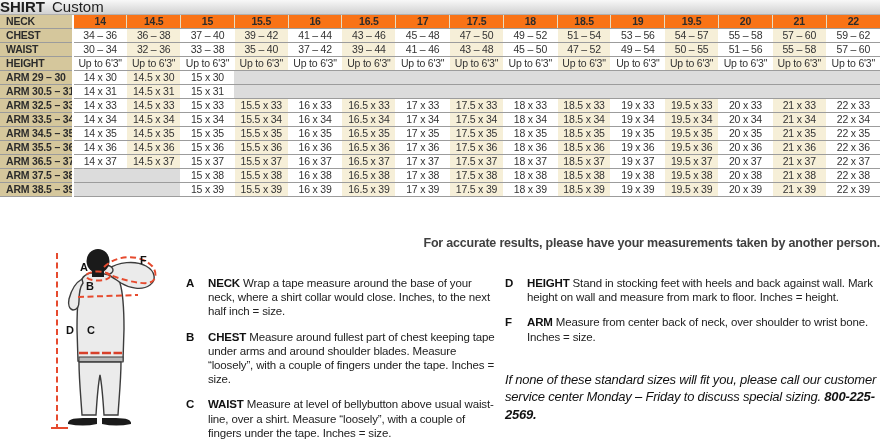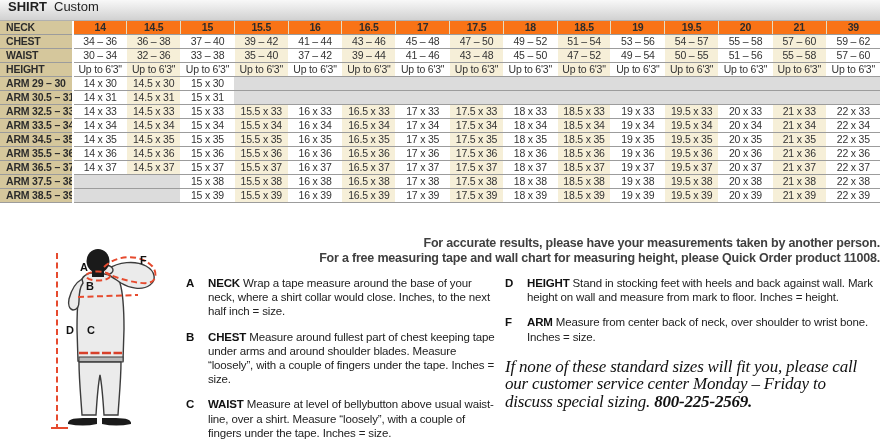--- a/index.html
+++ b/index.html
@@ -2,23 +2,23 @@
 <html><head>
 <meta charset="utf-8">
 <style>
   * { margin:0; padding:0; box-sizing:border-box; }
   html,body { background:#fff; }
   body { width:880px; height:445px; font-family:"Liberation Sans", sans-serif; }
   .page { position:relative; width:880px; height:445px; background:#fff; overflow:hidden; }
 
   
   .title-bar {
-    height:21px; background:linear-gradient(#f8f8f8,#d1d1d1);
-    border-bottom:1px solid #b0b0b0; font-size:13px; line-height:14px;
-    padding-left:8px; color:#1f1f1f;
+    height:15px; background:linear-gradient(#f8f8f8,#d1d1d1);
+    border-bottom:1px solid #b0b0b0; font-size:15px; line-height:14px;
+    color:#1f1f1f;
   }
   .title-bar .t-bold { font-weight:bold; }
   .title-bar .t-reg  { margin-left:7px; }
 
   
   table.size-table { border-collapse:collapse; table-layout:fixed; width:880px; }
   .size-table td {
     height:13.8px; font-size:10.5px; line-height:13px; text-align:center;
     border-bottom:1px solid #9c9c9c; padding:0; color:#333;
     white-space:nowrap; overflow:hidden; letter-spacing:-0.2px;
@@ -39,22 +39,22 @@
   }
 
   
   .col { position:absolute; top:276px; font-size:11.5px; line-height:14.2px; color:#222; letter-spacing:-0.15px; }
   .col-left  { left:186px; width:312px; }
   .col-right { left:505px; width:372px; }
   .instr { position:relative; padding-left:22px; margin-bottom:11px; }
   .instr .letter { position:absolute; left:0; top:0; font-weight:bold; color:#111; }
   .instr .term { font-weight:bold; color:#111; }
   .note {
-    font-style:italic; font-family:Liberation Serif, serif;
-    font-size:17px; line-height:17.5px; margin-top:14px; color:#111; letter-spacing:-0.2px;
+    font-style:italic; font-family:Liberation Sans, sans-serif;
+    font-size:13px; line-height:17.5px; margin-top:27px; color:#111; letter-spacing:-0.2px;
   }
   .note b { font-weight:bold; }
 
   
   .figure { position:absolute; left:38px; top:249px; width:146px; height:188px; }
   .figure .red-dash { stroke:#e64a2e; stroke-width:2; fill:none; stroke-dasharray:6 3.5; }
   .figure .red-solid { stroke:#d8402a; stroke-width:2.5; fill:none; stroke-dasharray:9 2.5; }
   .figure .body { fill:#ebebeb; stroke:#3c3c3c; stroke-width:1.4; }
   .figure .dark { fill:#1a1a1a; stroke:none; }
   .figure .lbl { font-family:"Liberation Sans",sans-serif; font-size:11px; font-weight:bold; fill:#111; }
@@ -97,21 +97,21 @@
           <td class="size-head">16</td>
           <td class="size-head">16.5</td>
           <td class="size-head">17</td>
           <td class="size-head">17.5</td>
           <td class="size-head">18</td>
           <td class="size-head">18.5</td>
           <td class="size-head">19</td>
           <td class="size-head">19.5</td>
           <td class="size-head">20</td>
           <td class="size-head">21</td>
-          <td class="size-head">39</td>
+          <td class="size-head">22</td>
         </tr>
         <tr>
           <td class="row-label">CHEST</td>
           <td class="white">34 – 36</td>
           <td class="cream">36 – 38</td>
           <td class="white">37 – 40</td>
           <td class="cream">39 – 42</td>
           <td class="white">41 – 44</td>
           <td class="cream">43 – 46</td>
           <td class="white">45 – 48</td>
@@ -320,21 +320,20 @@
           <td class="cream">19.5 x 39</td>
           <td class="white">20 x 39</td>
           <td class="cream">21 x 39</td>
           <td class="white">22 x 39</td>
         </tr>
       </tbody>
   </table>
 
   <div class="intro">
     <div>For accurate results, please have your measurements taken by another person.</div>
-    <div>For a free measuring tape and wall chart for measuring height, please Quick Order product 11008.</div>
   </div>
 
   <svg class="figure" viewBox="0 0 146 188">
 
     <line class="red-dash" x1="19" y1="4" x2="19" y2="178"></line>
     <line class="red-dash" x1="13" y1="179" x2="30" y2="179" style="stroke-dasharray:14 0"></line>
 
     <g>
       <path class="body" d="M52,24 L68,24 C76,26 80,29 82,34 C85,44 86,60 86,80 L85,112 L40,112 L39,80 C39,60 40,40 44,30 C46,26 49,25 52,24 Z"></path>
       <path class="body" d="M44,30 C37,34 33,42 31,50 C30,55 31,60 35,61 C39,61 41,57 41,52 C41,45 42,38 45,34 Z"></path>

